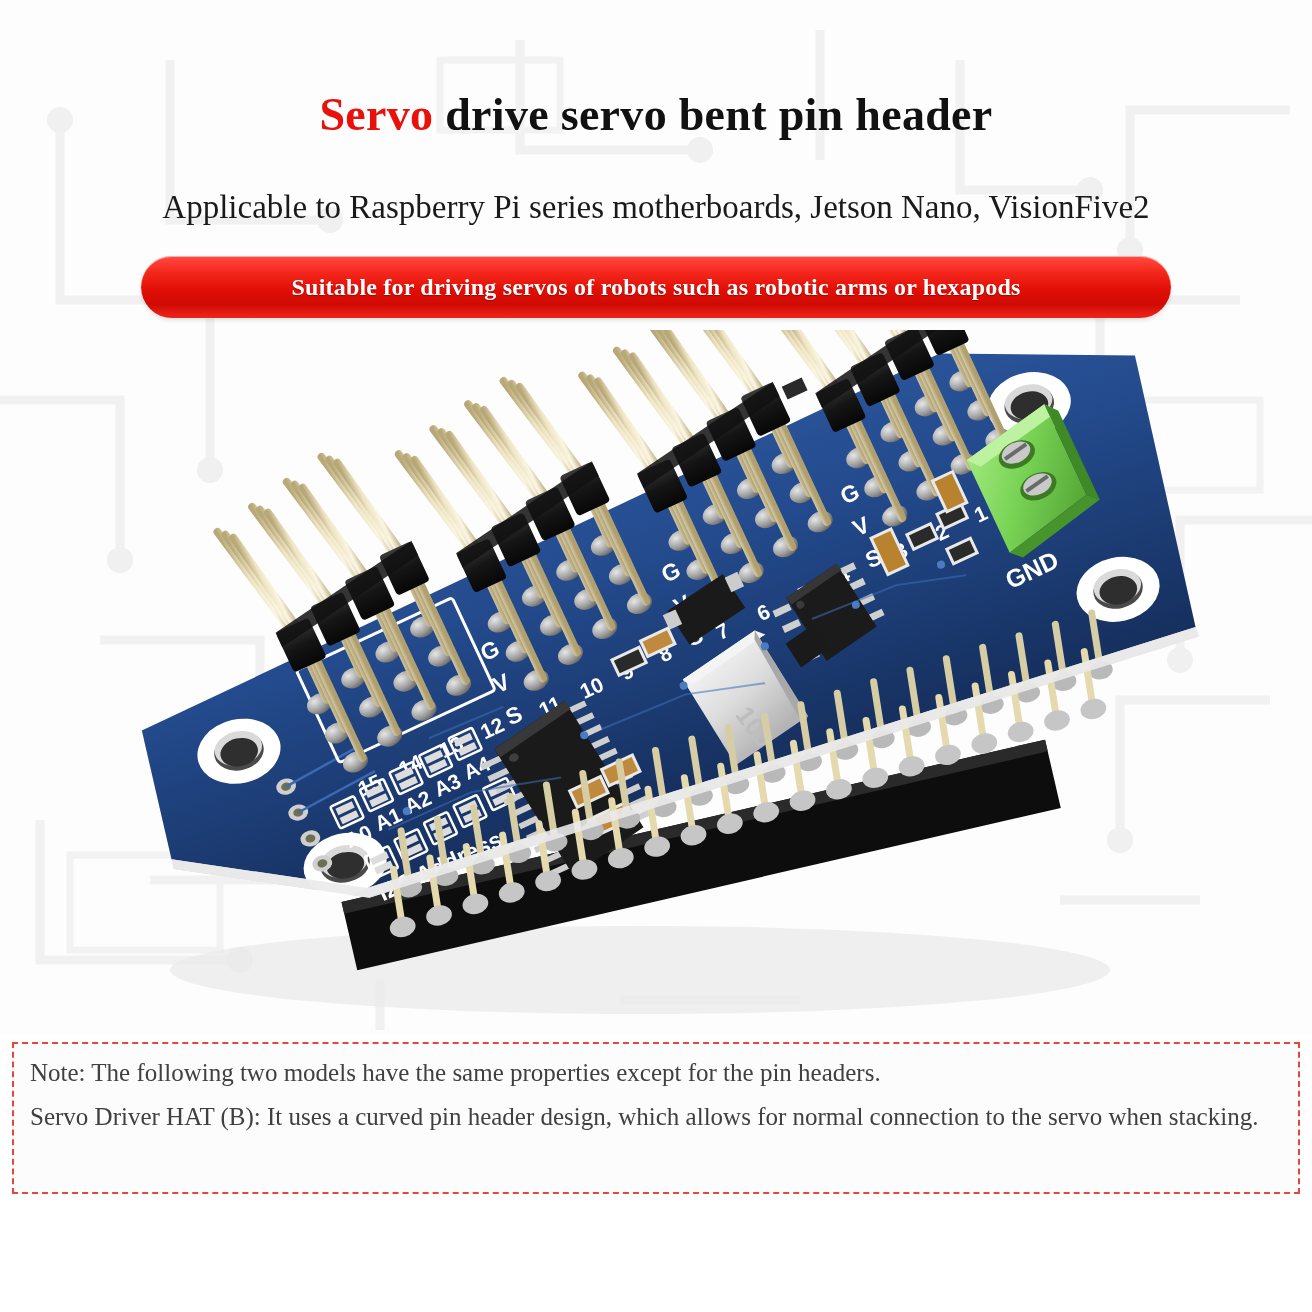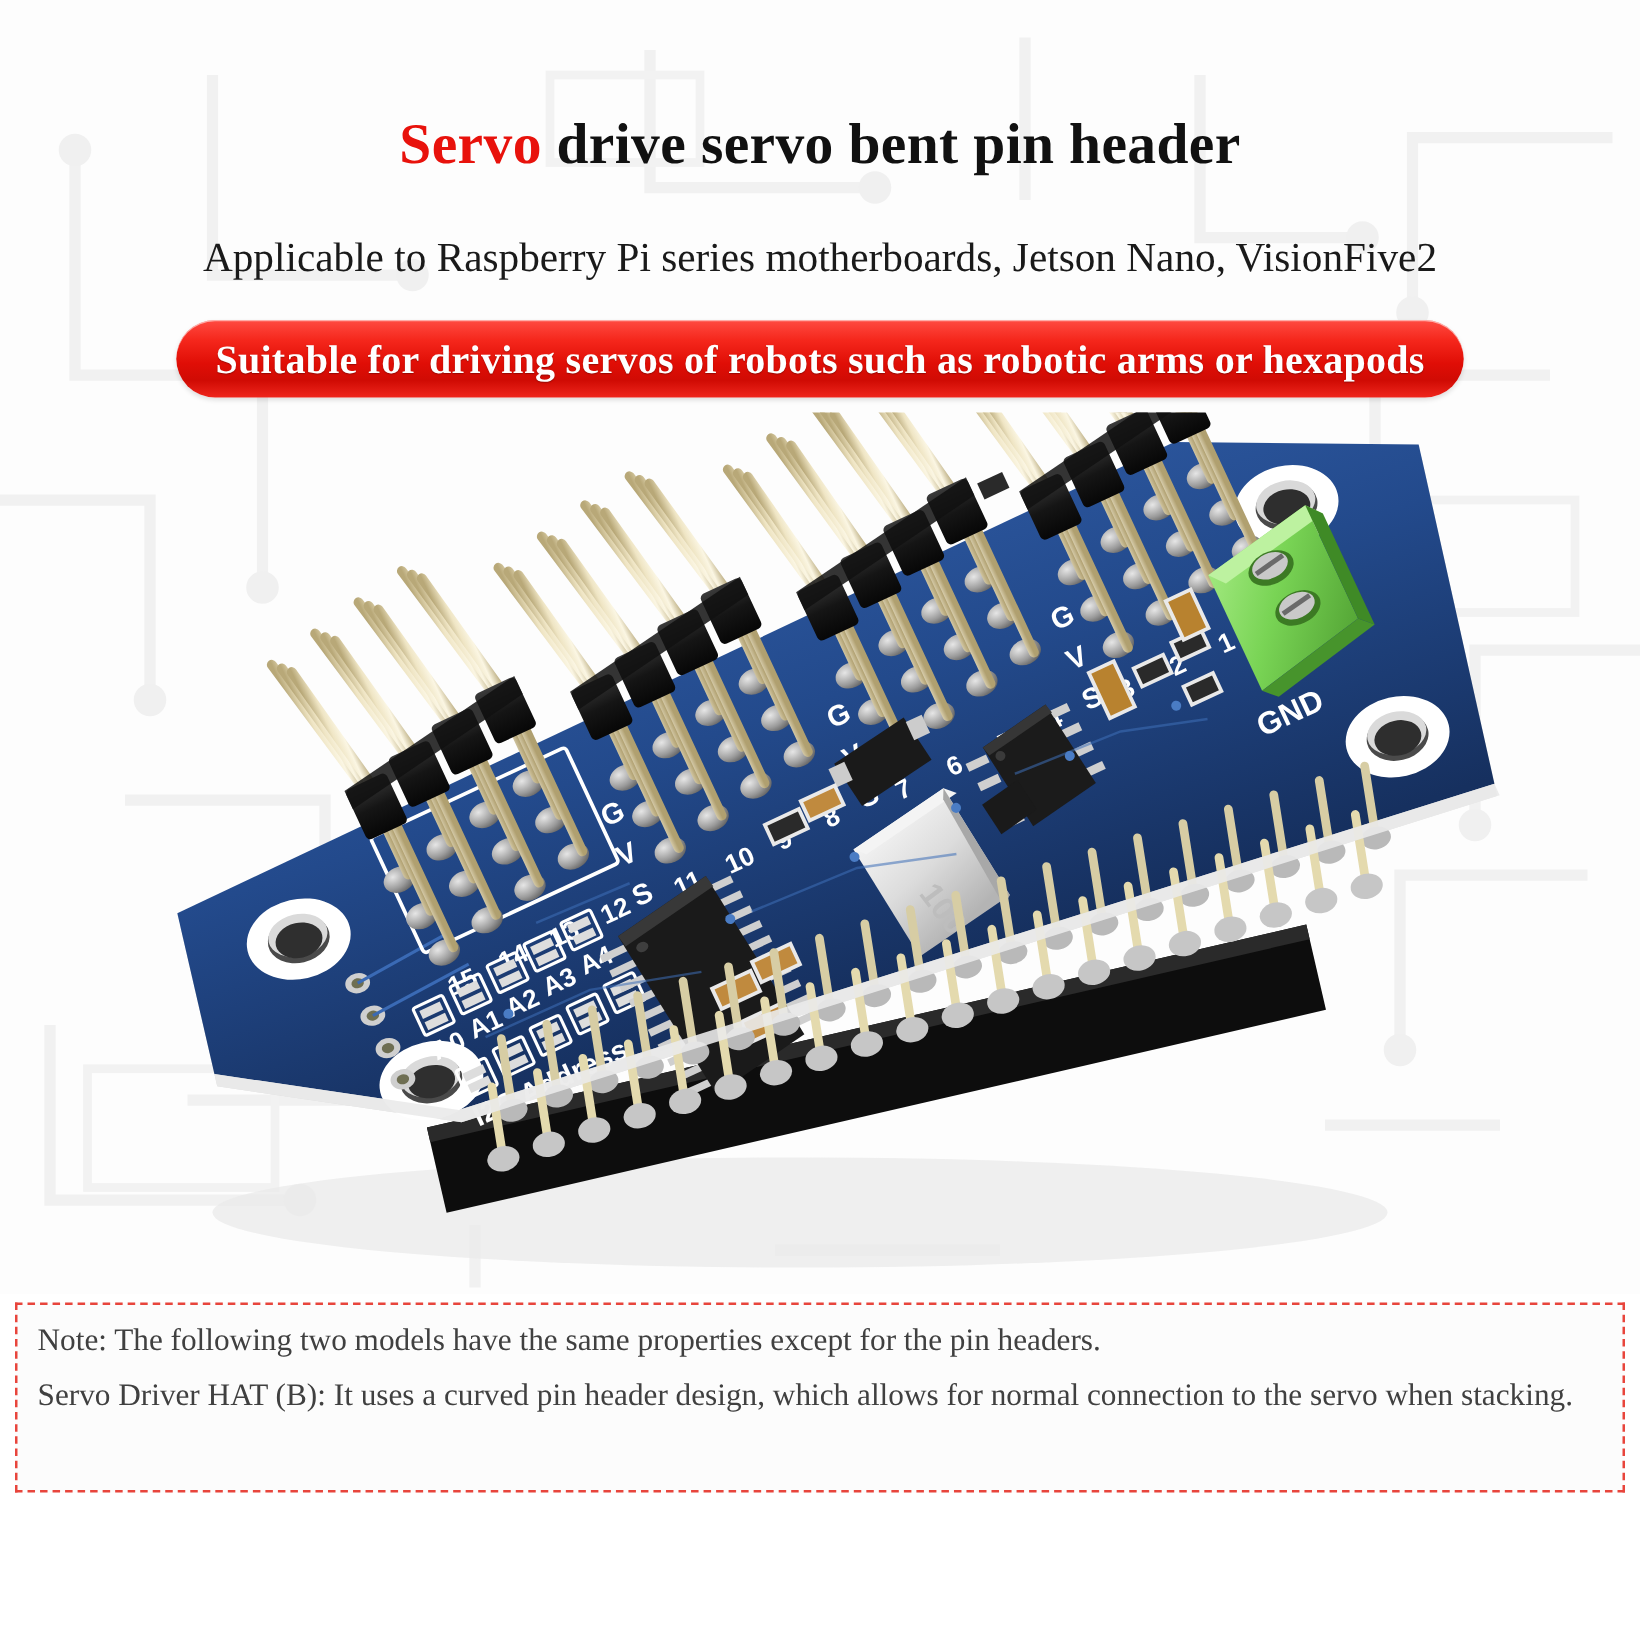--- a/index.html
+++ b/index.html
@@ -37,21 +37,21 @@
     position:absolute; top:256px; left:0; width:1312px;
     display:flex; justify-content:center;
   }
   #banner-pill{
     width:1030px; height:62px; border-radius:34px;
     background:linear-gradient(180deg,#ff4b42 0%, #f5271c 26%, #e00e06 56%, #d00b04 78%, #ef251c 100%);
     box-shadow: inset 0 1px 0 rgba(255,255,255,.55), 0 2px 4px rgba(0,0,0,.13);
     display:flex; align-items:center; justify-content:center;
   }
   #banner-text{
-    color:#fff; font-size:32px; font-weight:bold; letter-spacing:.2px;
+    color:#fff; font-size:24px; font-weight:bold; letter-spacing:.2px;
     text-shadow:0 1px 1px rgba(0,0,0,.30);
     white-space:nowrap;
   }
 
   
   #product-photo{
     position:absolute; left:0; top:330px; width:1312px; height:705px; z-index:2;
   }
 
   

